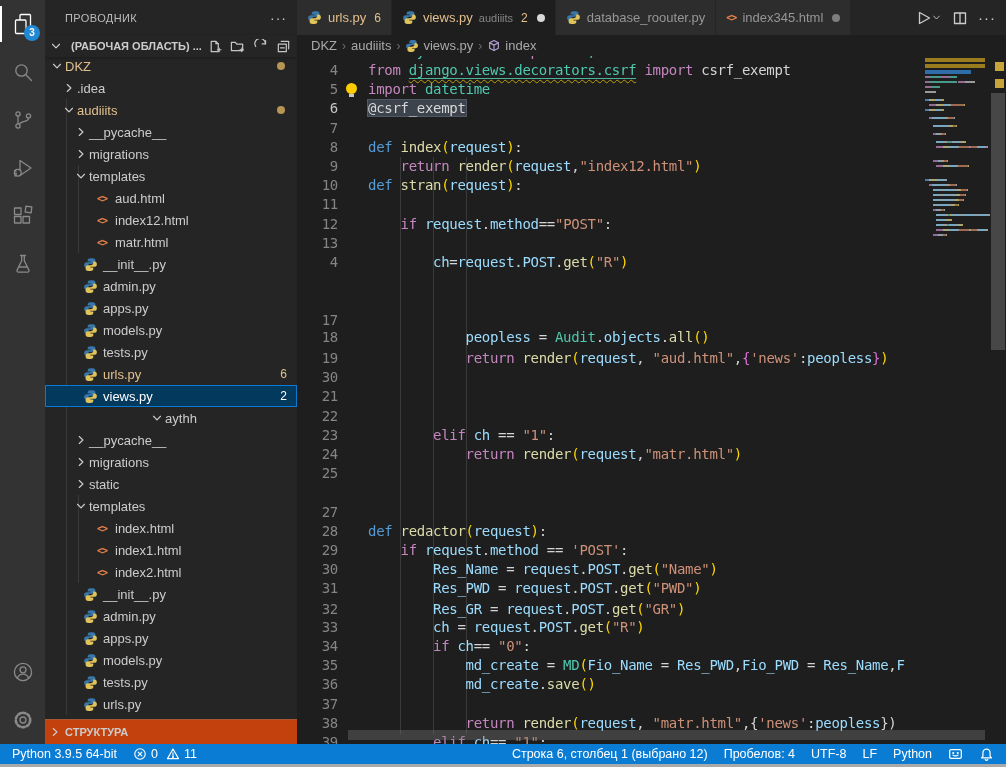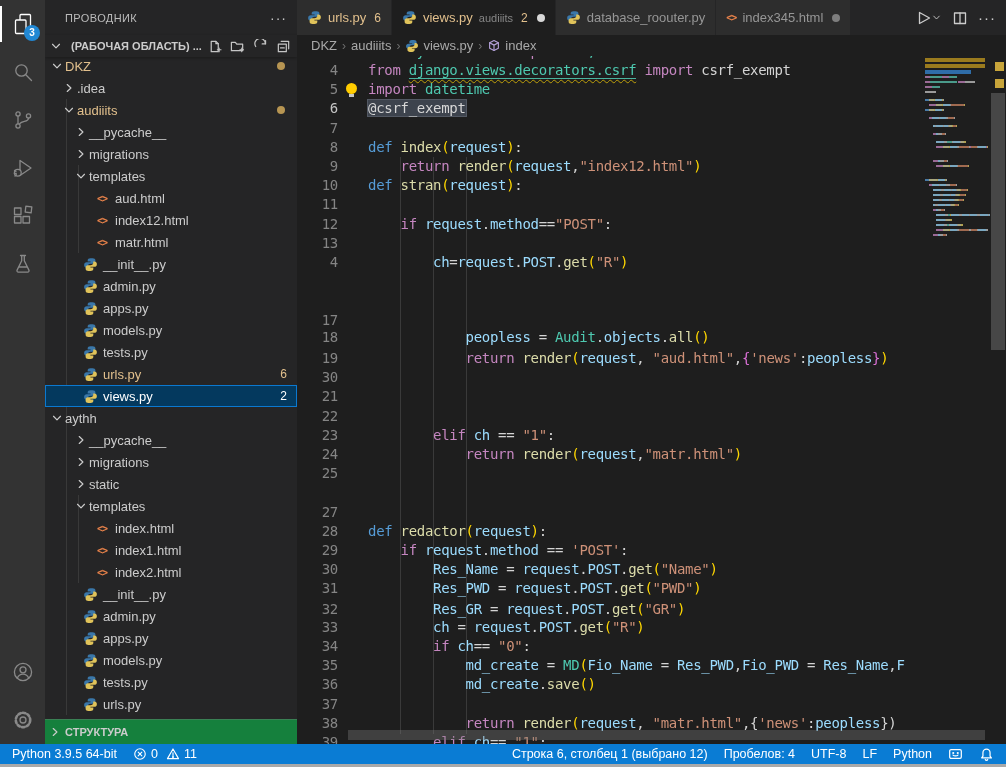--- a/index.html
+++ b/index.html
@@ -29,21 +29,21 @@
   .ti.gold{color:#e2c08d;}
   .ti.sel{background:#04395e;color:#ffffff;outline:1px solid #0b79d0;outline-offset:-1px;}
   .ti .chev{width:16px;display:flex;justify-content:center;color:#cccccc;flex:none;}
   .ti .fsp{width:9px;flex:none;}
   .ti .fic{width:16px;margin-right:5px;display:flex;justify-content:center;flex:none;}
   .ti .b{margin-left:auto;margin-right:10px;font-size:12px;color:#e2c08d;}
   .ti.sel .b{color:#ffffff;}
   .ti .dotg{margin-left:auto;margin-right:12px;width:8px;height:8px;border-radius:50%;background:#b79552;}
   .html-ico{color:#e8824a;font-size:10px;font-weight:bold;font-family:"DejaVu Sans Mono",monospace;letter-spacing:-1px;}
   .outline-row{position:absolute;left:0;right:0;bottom:0;height:24px;display:flex;align-items:center;
-    border-top:1px solid rgba(128,128,128,.35);color:#cccccc;font-size:11px;font-weight:bold;background:#15803d;}
+    border-top:1px solid rgba(128,128,128,.35);color:#cccccc;font-size:11px;font-weight:bold;background:#c2410c;}
   .outline-row .chev{width:20px;display:flex;justify-content:center;}
 
   
   .main{position:absolute;left:297px;top:0;right:0;height:744px;background:#1e1e1e;}
   .tabbar{position:absolute;left:0;top:0;right:0;height:35px;background:#252526;display:flex;}
   .tab{height:35px;display:flex;align-items:center;padding:0 10px;background:#2d2d2d;border-right:1px solid #252526;
     color:#969696;font-size:13px;cursor:pointer;flex:none;}
   .tab .tic{display:flex;margin-right:6px;}
   .tab.active{background:#1e1e1e;}
   .tab .tl.gold{color:#e2c08d;}
@@ -357,21 +357,21 @@
           <span class="fsp"></span>
           <span class="fic">
             <svg width="15" height="15" viewBox="0 0 16 16">
               <path fill="#3a77a9" d="M7.9 1.2c-1.7 0-2.9.8-2.9 2.1v1.5h3.1v.7H3.9c-1.5 0-2.7 1.1-2.7 2.9 0 1.8 1.1 2.9 2.6 2.9h1.3V9.6c0-1.4 1.2-2.4 2.8-2.4h3c1.3 0 2.3-1 2.3-2.4V3.3c0-1.3-1.3-2.1-2.9-2.1z"></path>
               <path fill="#e0c35a" d="M8.1 14.8c1.7 0 2.9-.8 2.9-2.1v-1.5H7.9v-.7h4.2c1.5 0 2.7-1.1 2.7-2.9 0-1.8-1.1-2.9-2.6-2.9h-1.3v1.7c0 1.4-1.2 2.4-2.8 2.4h-3c-1.3 0-2.3 1-2.3 2.4v1.5c0 1.3 1.3 2.1 2.9 2.1z"></path>
             </svg>
           </span>
           <span class="nm">views.py</span>
           <span class="b">2</span>
         </div>
-        <div class="ti" style="padding-left: 4px;">
+        <div class="ti" style="padding-left: 4px; justify-content: center;">
           <span class="chev">
             <svg width="14" height="14" viewBox="0 0 16 16" fill="none" stroke="currentColor" stroke-width="1.3" stroke-linecap="round" stroke-linejoin="round">
               <path d="M4 6l4 4.2L12 6"></path>
             </svg>
           </span>
           <span class="nm">aythh</span>
         </div>
         <div class="ti" style="padding-left: 28px;">
           <span class="chev">
             <svg width="14" height="14" viewBox="0 0 16 16" fill="none" stroke="currentColor" stroke-width="1.3" stroke-linecap="round" stroke-linejoin="round">

